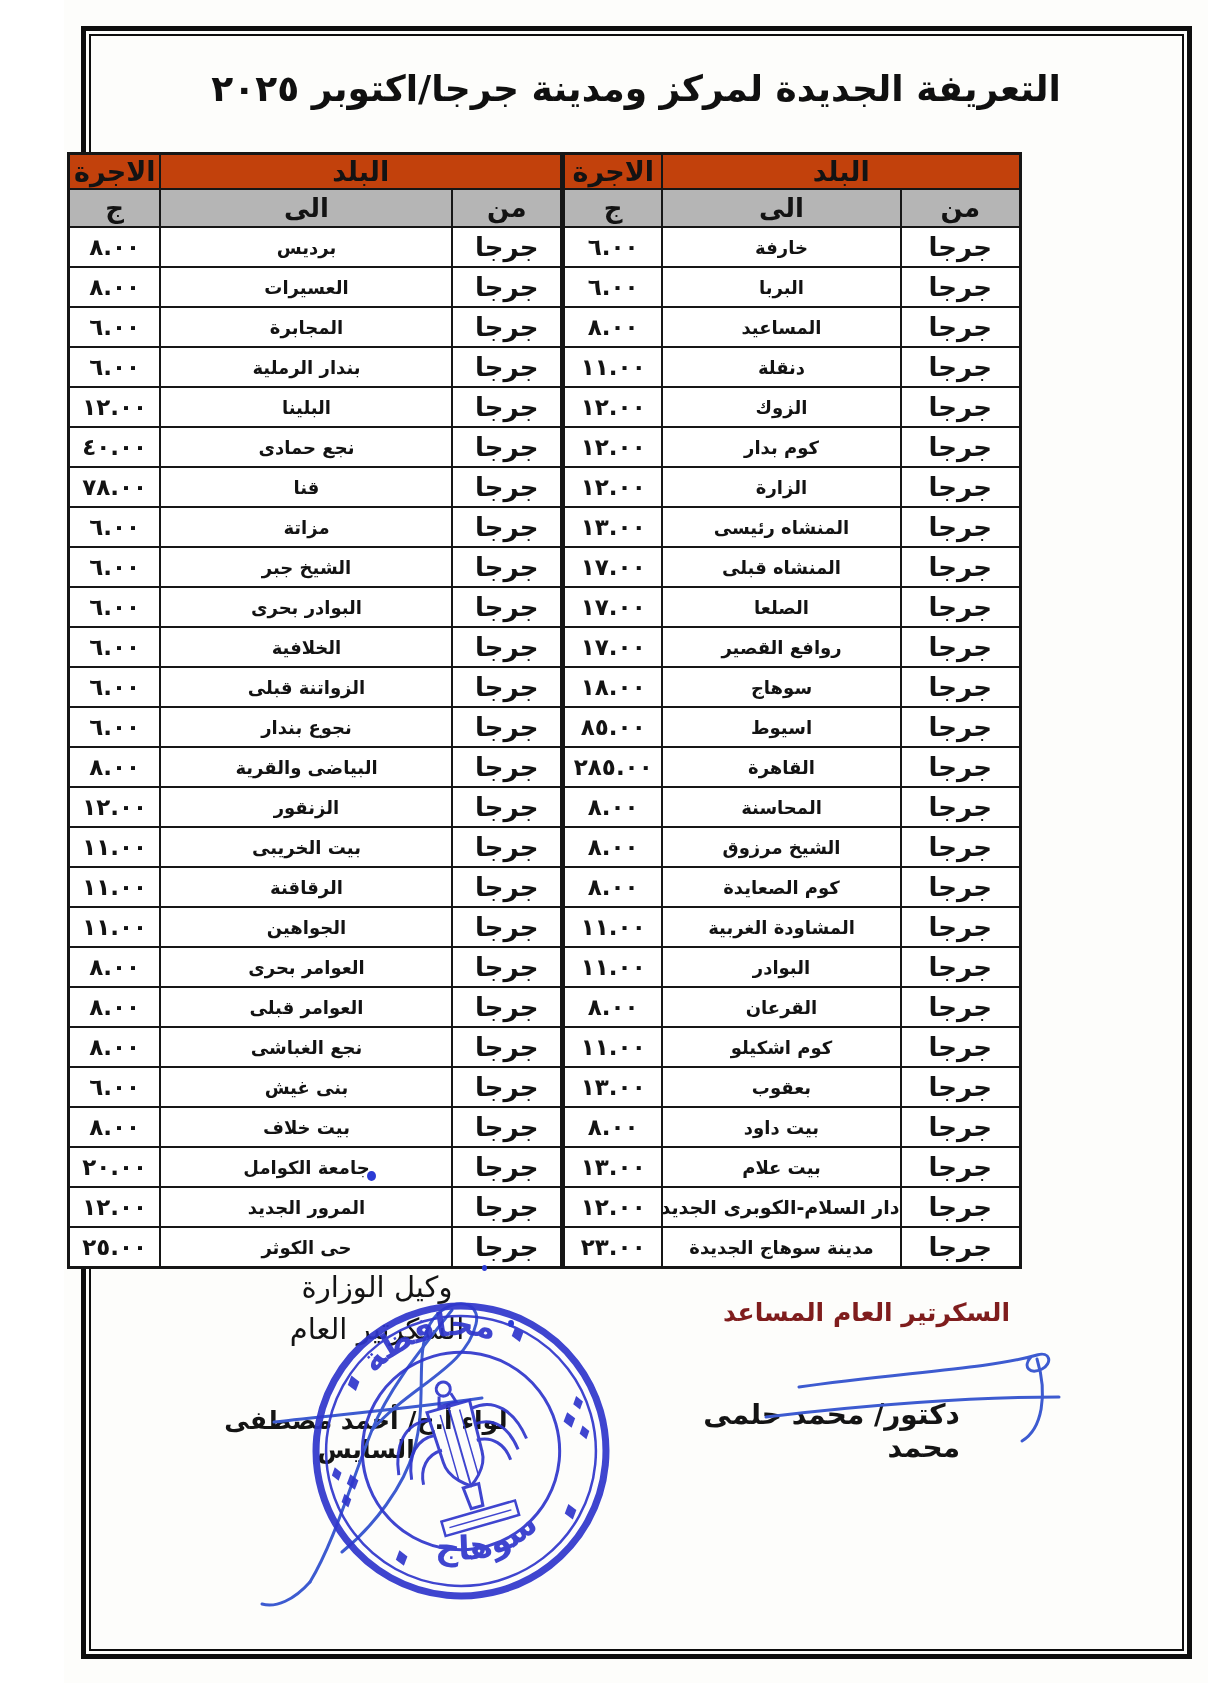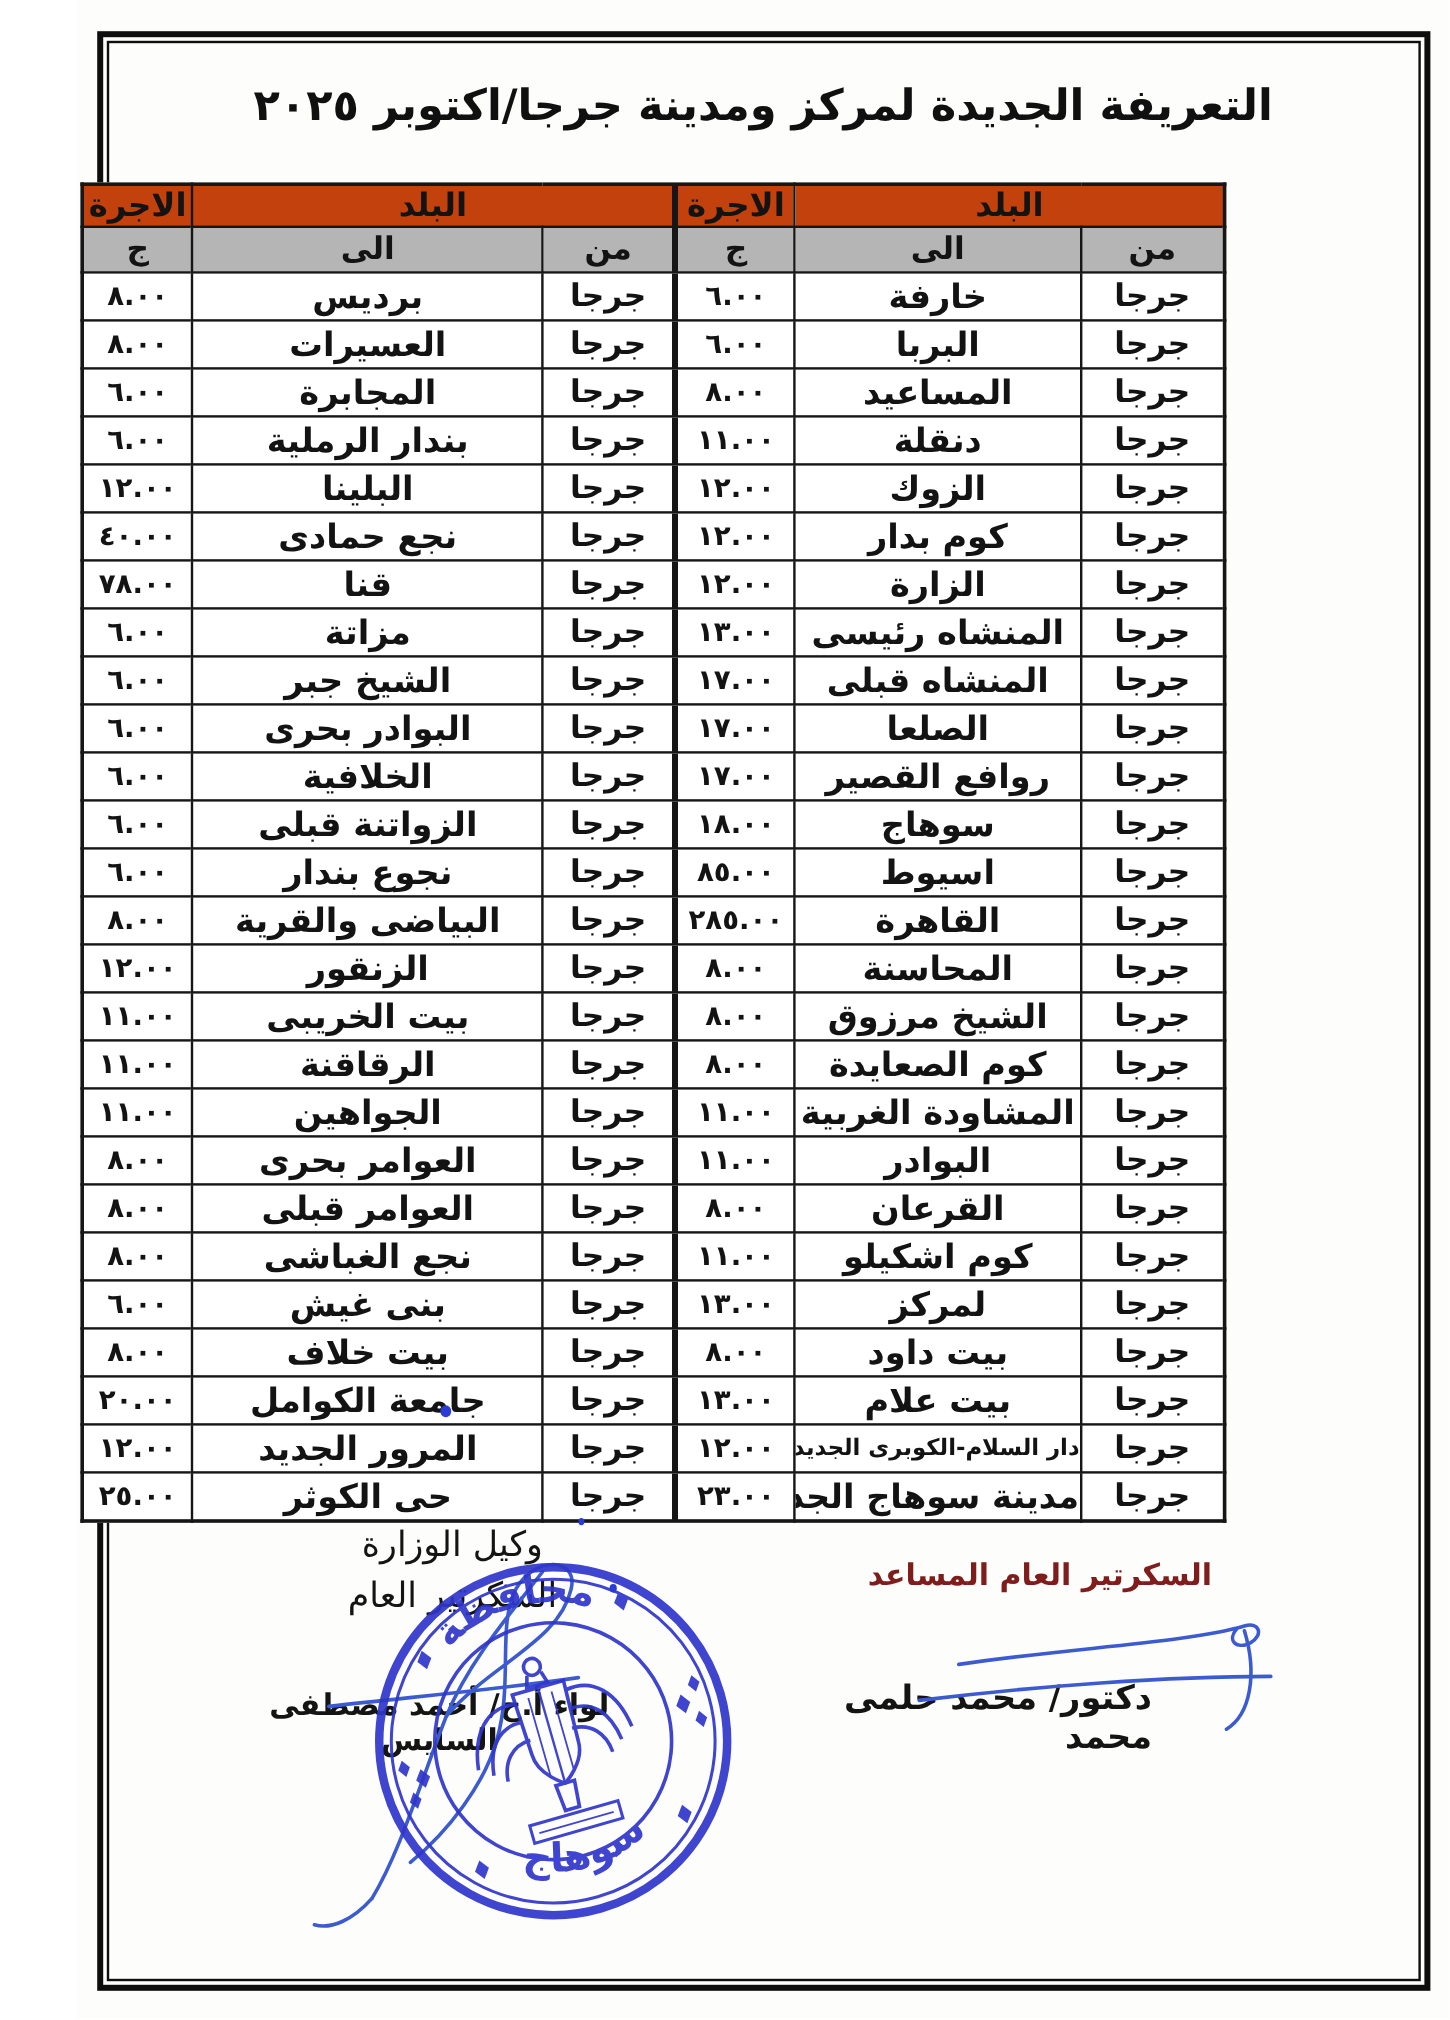--- a/index.html
+++ b/index.html
@@ -12,21 +12,21 @@
   
   table.tariff{position:absolute;top:152px;right:186px;width:952px;
     border-collapse:collapse;table-layout:fixed;background:#fff;}
   .tariff th,.tariff td{border:2px solid #161616;text-align:center;vertical-align:middle;
     font-weight:bold;color:#131313;padding:0;overflow:hidden;white-space:nowrap;}
   .tariff{border:3px solid #161616;}
   .tariff thead tr.h1 th{height:33px;font-size:27px;background:#c2410c;}
   .tariff thead tr.h2 th{height:36px;font-size:26px;background:#b5b5b5;}
   .tariff tbody td{height:38px;}
   .c-from{font-size:26px;}
-  .c-to{font-size:28px;}
+  .c-to{font-size:18px;}
   .c-fare{font-size:23px;letter-spacing:1px;}
   .small{font-size:19px;}
   .split{border-left-width:5px !important;}
   
   .official-left{position:absolute;top:1266px;left:148px;width:330px;text-align:center;
     font-size:29px;font-weight:normal;color:#141414;line-height:1.45;}
   .official-left-name{position:absolute;top:1406px;left:132px;width:340px;text-align:center;
     font-size:25px;font-weight:bold;color:#141414;}
   .official-right-title{position:absolute;top:1298px;right:198px;width:310px;text-align:right;
     font-size:25px;font-weight:bold;color:#7f1d1d;}
@@ -261,21 +261,21 @@
       <td class="c-from">جرجا</td>
       <td class="c-to">كوم اشكيلو</td>
       <td class="c-fare split">١١.٠٠</td>
       <td class="c-from">جرجا</td>
       <td class="c-to">نجع الغباشى</td>
       <td class="c-fare">٨.٠٠</td>
     </tr>
 
     <tr>
       <td class="c-from">جرجا</td>
-      <td class="c-to">لمركز</td>
+      <td class="c-to">بعقوب</td>
       <td class="c-fare split">١٣.٠٠</td>
       <td class="c-from">جرجا</td>
       <td class="c-to">بنى غيش</td>
       <td class="c-fare">٦.٠٠</td>
     </tr>
 
     <tr>
       <td class="c-from">جرجا</td>
       <td class="c-to">بيت داود</td>
       <td class="c-fare split">٨.٠٠</td>

